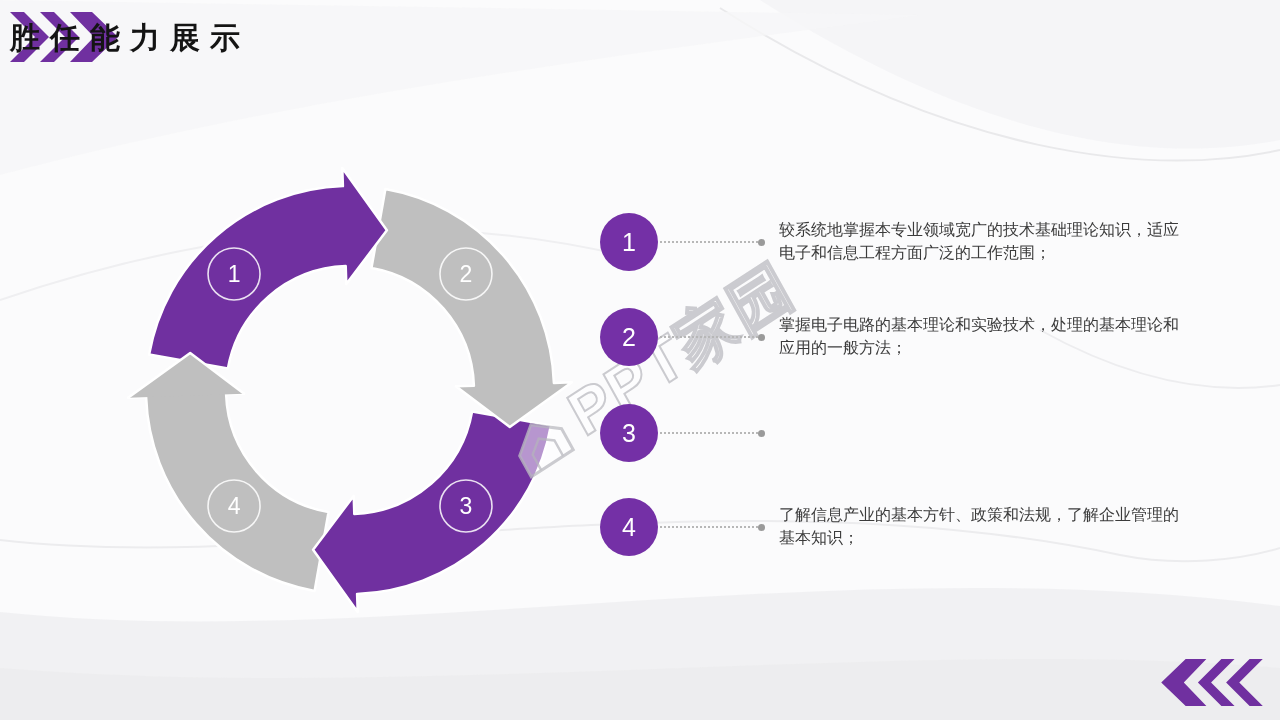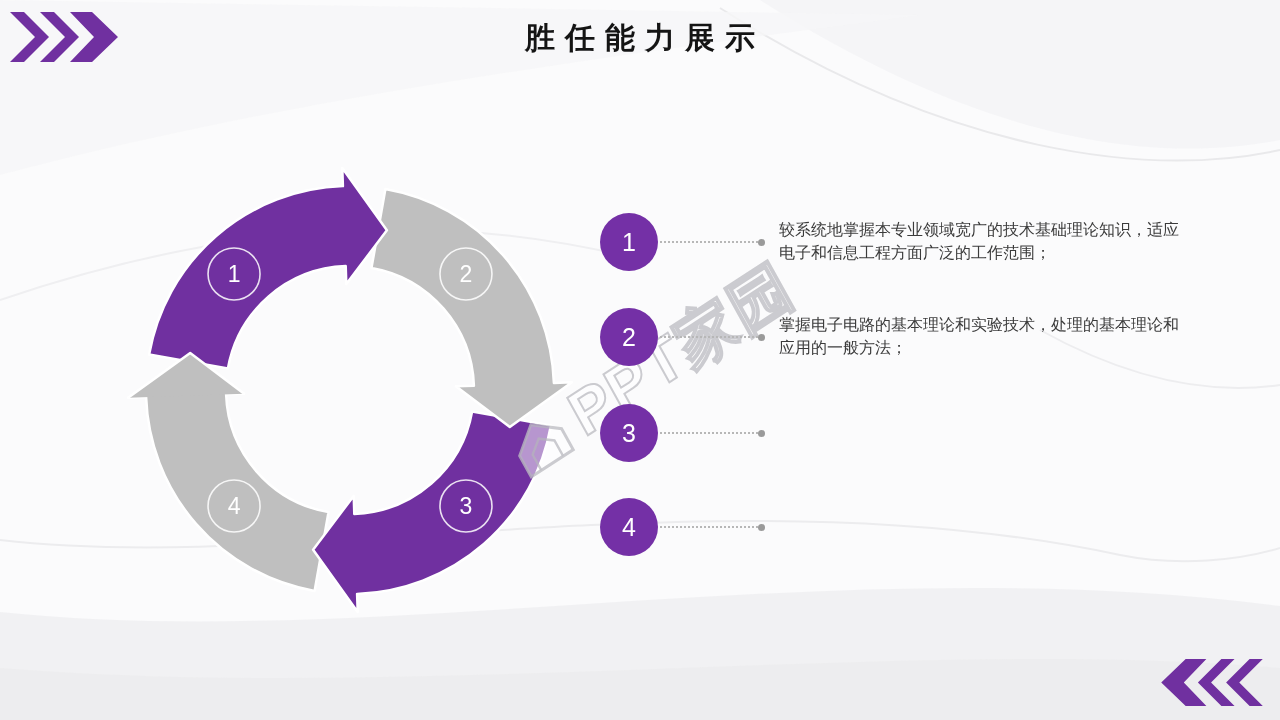--- a/index.html
+++ b/index.html
@@ -5,21 +5,21 @@
   html,body{margin:0;padding:0;background:#e9e9e9;}
   .slide{
     position:relative;width:1280px;height:720px;overflow:hidden;
     background:#fbfbfc;
     font-family:"Liberation Sans", sans-serif;
   }
   .bg-waves{position:absolute;left:0;top:0;width:1280px;height:720px;z-index:0;}
   
   .title{
     position:absolute;left:0;top:18px;width:100%;margin:0;z-index:3;
-    text-align:center;font-size:30px;font-weight:bold;color:#141414;
+    font-size:30px;font-weight:bold;color:#141414;
     letter-spacing:10px;text-indent:10px;
   }
   
   .chev{position:absolute;z-index:1;}
   .chev.tl{left:10px;top:12px;}
   .chev.br{left:1160px;top:659px;transform:rotate(180deg);}
   
   .ring{position:absolute;left:120px;top:160px;width:460px;height:460px;z-index:1;}
   
   .watermark{
@@ -133,16 +133,17 @@
       </div>
     </div>
 
     <div class="item item-4">
       <div class="num-circle">
         <span>4</span>
       </div>
       <div class="connector">
         <span class="enddot"></span>
       </div>
+      <p class="item-text">了解信息产业的基本方针、政策和法规，了解企业管理的基本知识；</p>
     </div>
 
   </div>
 </div>
 
 </body></html>

